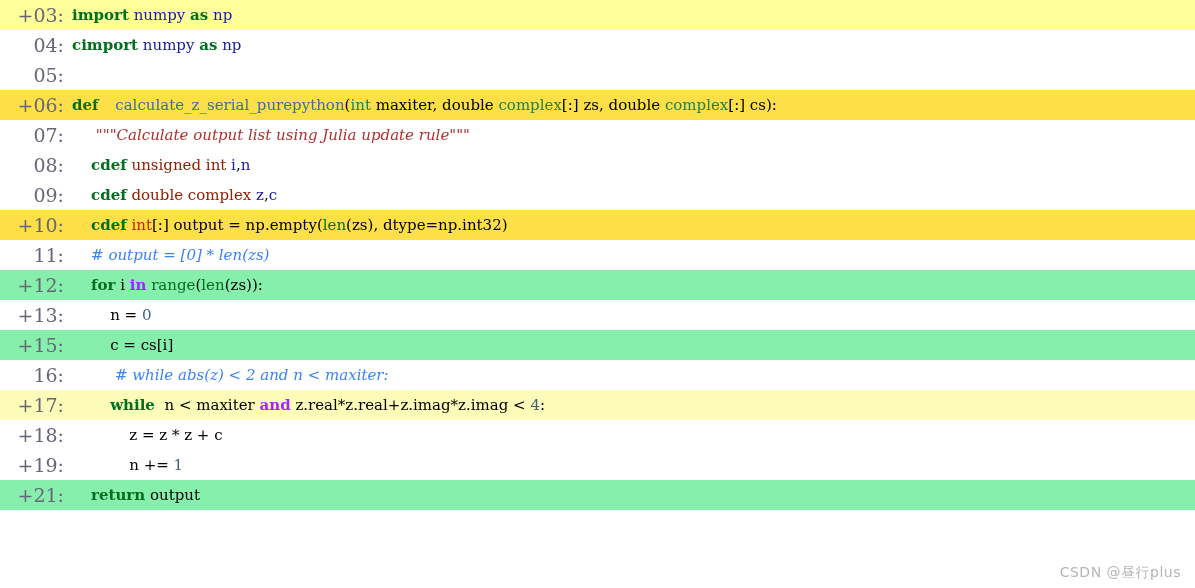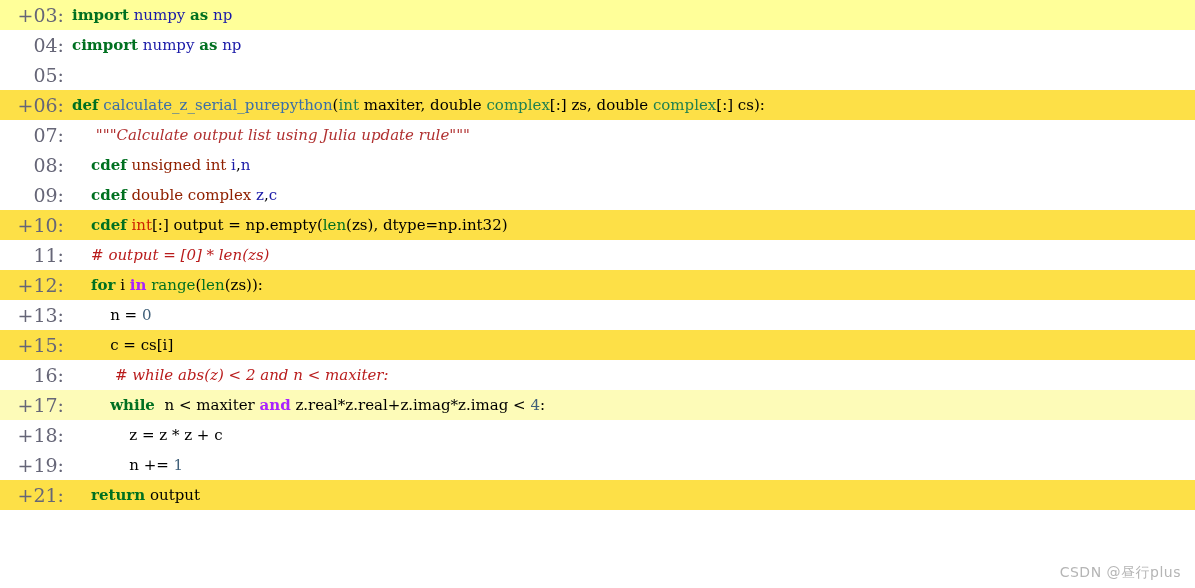--- a/index.html
+++ b/index.html
@@ -27,21 +27,21 @@
     height: 30px;
     line-height: 30px;
     white-space: pre;
     font-size: 20px;
     font-family: "DejaVu Serif", "Liberation Serif", serif;
     letter-spacing: 0px;
   }
 
   
   .hl-0 { background: #ffffff; }
-  .hl-2 { background: #fde047; }
+  .hl-2 { background: #86efac; }
   .hl-3 { background: #fdfbb8; }
   .hl-4 { background: #ffff99; }
   .hl-5 { background: #fde047; }
 
   .gutter {
     flex: 0 0 auto;
     width: 72px;
     text-align: right;
     padding-right: 8px;
     color: #666677;
@@ -57,27 +57,27 @@
     font-family: "DejaVu Serif", "Liberation Serif", serif;
     font-size: 15px;
     overflow: hidden;
   }
 
   
   .t-kw   { color: #007020; font-weight: bold; }
   .t-op   { color: #aa22ff; font-weight: bold; }
   .t-type { color: #902000; }
   .t-ctype{ color: #208050; }
-  .t-fn   { color: #3b6ea8; }
+  .t-fn   { color: #3b6ea8; margin-left: 12px; }
   .t-bfn  { color: #007020; }
   .t-name { color: #1a1aa8; }
   .t-plain{ color: #000000; }
   .t-num  { color: #40607a; }
   .t-str  { color: #b03030; font-style: italic; font-family: "DejaVu Serif","Liberation Serif",serif; }
-  .t-cmt  { color: #b91c1c; font-style: italic; font-family: "DejaVu Serif","Liberation Serif",serif; }
+  .t-cmt  { color: #3b82f6; font-style: italic; font-family: "DejaVu Serif","Liberation Serif",serif; }
   .t-punc { color: #000000; }
   .t-red  { color: #cc2200; }
 
   #watermark {
     position: absolute;
     right: 14px;
     bottom: 6px;
     font-size: 14px;
     color: #b5b5b5;
     font-family: "DejaVu Sans", "Liberation Sans", sans-serif;

